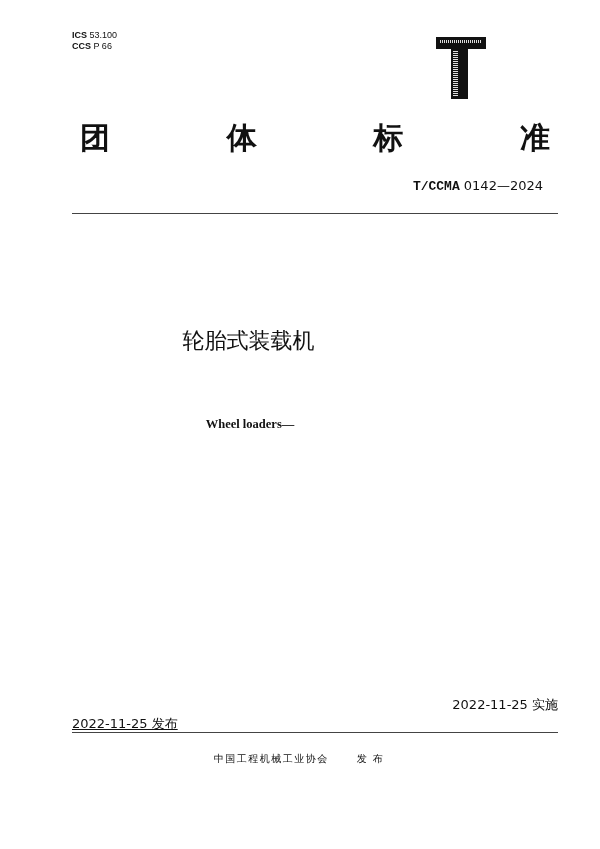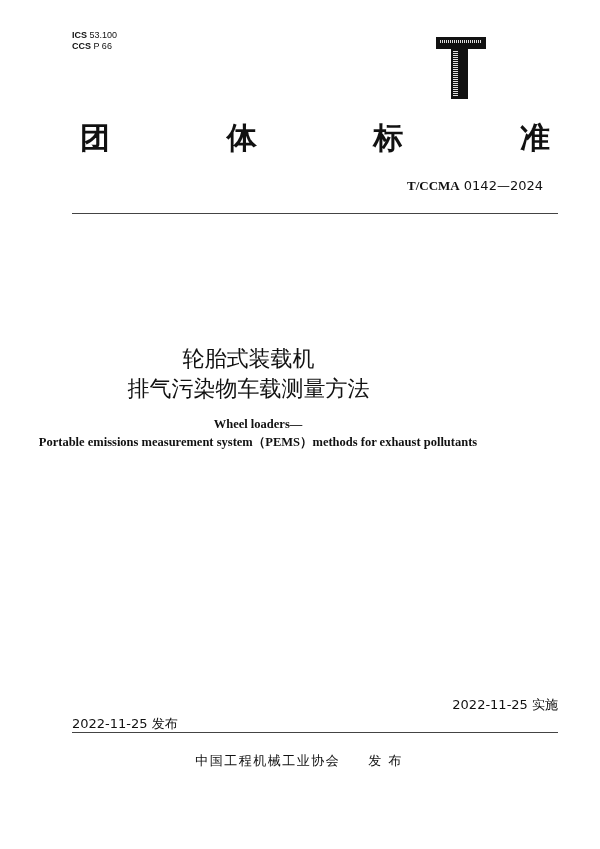--- a/index.html
+++ b/index.html
@@ -7,28 +7,28 @@
   .abs { position:absolute; }
   .ics { left:72px; top:30px; font-size:9px; line-height:11px; font-family:Liberation Sans, sans-serif; }
   .ics b { font-weight:bold; }
   .tlogo { left:436px; top:37px; width:50px; height:62px; }
   .tlogo .bar { position:absolute; left:0; top:0; width:50px; height:12px; background:#111; }
   .tlogo .stem { position:absolute; left:15px; top:10px; width:17px; height:52px; background:#111; }
   .tlogo .hatch { position:absolute; left:17px; top:14px; width:5px; height:46px; background:repeating-linear-gradient(180deg,#ddd 0 1px,#111 1px 2px); }
   .tlogo .hatch2 { position:absolute; left:4px; top:3px; width:42px; height:3px; background:repeating-linear-gradient(90deg,#ddd 0 1px,#111 1px 2px); }
   .bigtitle { left:80px; top:118px; width:470px; height:40px; display:flex; justify-content:space-between; font-size:30px; font-weight:bold; }
   .stdnum { right:57px; top:178px; font-size:13px; }
-  .stdnum .pre { font-family:Liberation Serif, serif; font-weight:bold; }
+  .stdnum .pre { font-family:Liberation Mono, monospace; font-weight:bold; }
   .rule1 { left:72px; top:213px; width:486px; height:1px; background:#444; }
-  .cntitle { left:0; top:344px; width:497px; text-align:center; font-size:22px; line-height:30px; font-family:"DejaVu Sans", sans-serif; }
-  .entitle { left:8px; top:415px; width:500px; text-align:center; font-size:12.5px; line-height:18px; font-family:"Liberation Serif", serif; font-weight:bold; }
-  .pubdate { left:72px; top:715px; font-size:13px; }
+  .cntitle { left:0; top:326px; width:497px; text-align:center; font-size:22px; line-height:30px; font-family:"DejaVu Sans", sans-serif; }
+  .entitle { left:0; top:415px; width:500px; text-align:center; font-size:12.5px; line-height:18px; font-family:"Liberation Serif", serif; font-weight:bold; }
+  .pubdate { left:72px; top:715px; font-size:13px;text-decoration:underline; }
   .impdate { right:42px; top:696px; font-size:13px; }
   .rule2 { left:72px; top:732px; width:486px; height:1px; background:#444; }
-  .publisher { left:0; top:752px; width:598px; text-align:center; font-size:13px; letter-spacing:1.5px; }
+  .publisher { left:0; top:752px; width:598px; text-align:center; font-size:10px; letter-spacing:1.5px; }
   .publisher .gap { display:inline-block; width:28px; }
 </style>
 </head>
 <body>
 
 <div class="abs ics">
   <div><b>ICS</b> <span>53.100</span></div>
   <div><b>CCS</b> <span>P 66</span></div>
 </div>
 
@@ -48,26 +48,24 @@
 
 <div class="abs stdnum">
   <span class="pre">T/CCMA</span>
   <span>0142—2024</span>
 </div>
 
 <div class="abs rule1"></div>
 
 <div class="abs cntitle">
   <div>轮胎式装载机</div>
-  <div>排气污染物车载测量方法</div>
 </div>
 
 <div class="abs entitle">
   <div>Wheel loaders—</div>
-  <div>Portable emissions measurement system（PEMS）methods for exhaust pollutants</div>
 </div>
 
 <div class="abs pubdate">2022-11-25 发布</div>
 <div class="abs impdate">2022-11-25 实施</div>
 
 <div class="abs rule2"></div>
 
 <div class="abs publisher">
   <span>中国工程机械工业协会</span><span class="gap"></span><span>发 布</span>
 </div>

